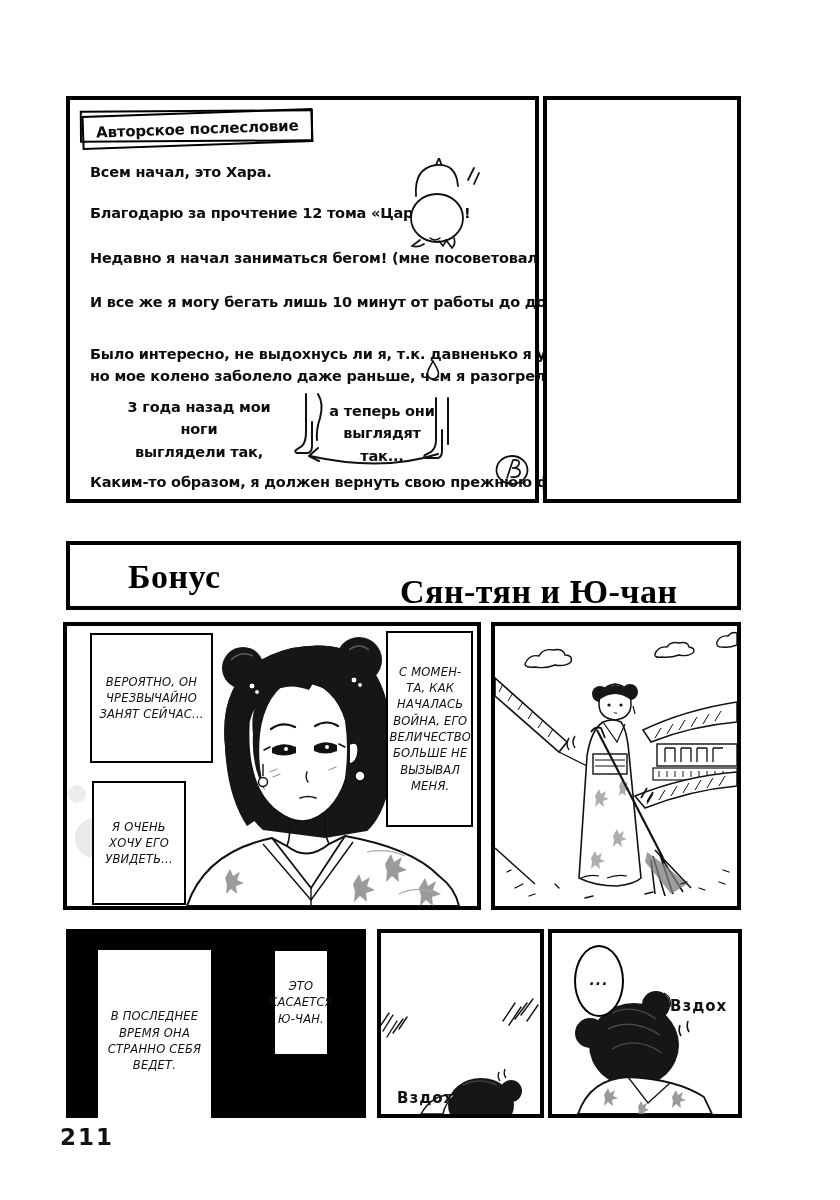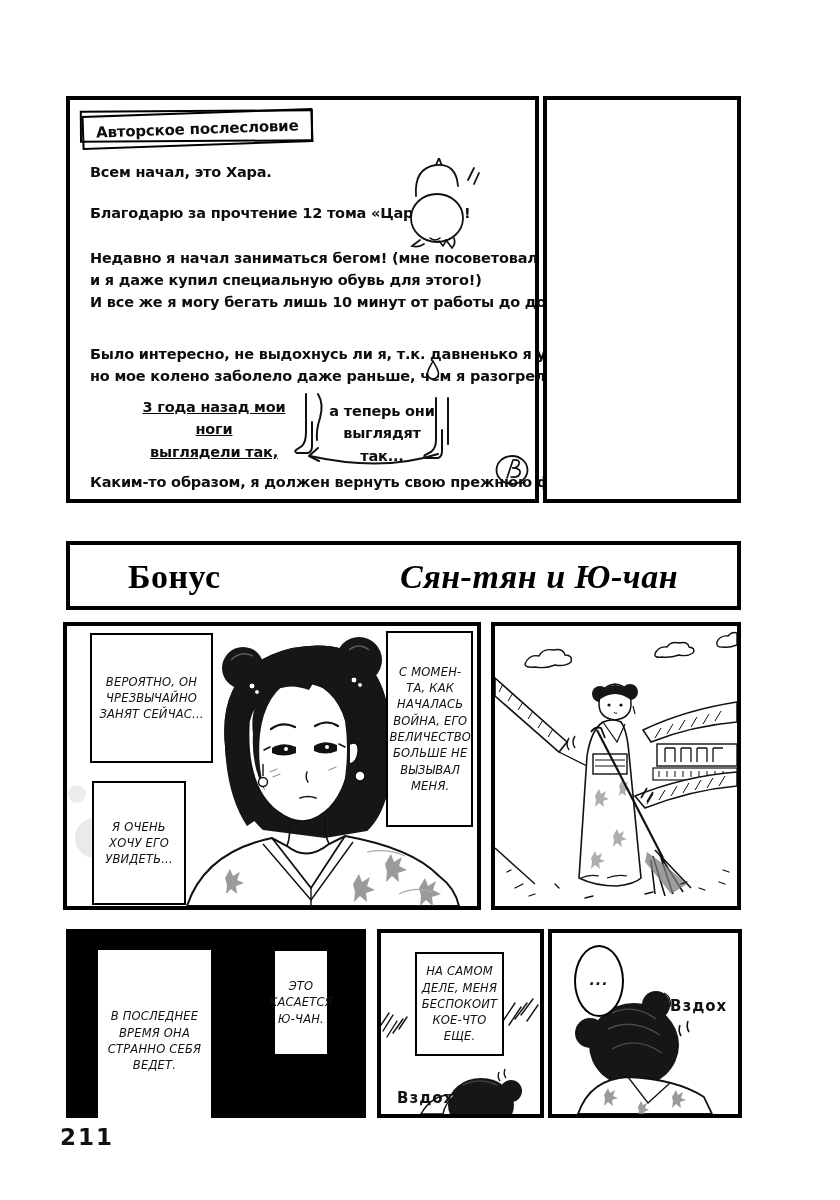--- a/index.html
+++ b/index.html
@@ -35,31 +35,30 @@
       <div class="label-box">
         <span class="hand" style="font-size:15px;">Авторское послесловие</span>
       </div>
     </div>
 
     <div class="abs hand" style="left:20px;top:64px;">Всем начал, это Хара.</div>
 
     <div class="abs hand" style="left:20px;top:105px;">Благодарю за прочтение 12 тома «Царства»!!</div>
 
     <div class="abs hand" style="left:20px;top:150px;">Недавно я начал заниматься бегом! (мне посоветовал друг,</div>
-    <div class="abs hand" style="left:20px;top:172px;">и я даже купил специальную обувь для этого!)</div>
     <div class="abs hand" style="left:20px;top:194px;">И все же я могу бегать лишь 10 минут от работы до дома.</div>
 
     <div class="abs hand" style="left:20px;top:246px;">Было интересно, не выдохнусь ли я, т.к. давненько я уже не бегал,</div>
     <div class="abs hand" style="left:20px;top:268px;">но мое колено заболело даже раньше, чем я разогрелся.</div>
 
     <svg class="abs" style="left:356px;top:260px;" width="14" height="20" viewBox="0 0 14 20">
       <path d="M7,1 C4,7 1.5,10 1.5,13.5 a5.5,5.5 0 0 0 11,0 C12.5,10 10,7 7,1 Z" fill="#fff" stroke="#111" stroke-width="1.6"></path>
     </svg>
 
-    <div class="abs hand caption-center" style="left:64px;top:296px;width:160px;text-decoration:underline;">3 года назад мои ноги
+    <div class="abs hand caption-center" style="left:49px;top:296px;width:160px;">3 года назад мои ноги
 выглядели так,</div>
     <svg class="abs" style="left:224px;top:292px;" width="32" height="66" viewBox="0 0 32 66">
       <path d="M12,2 L12,40 Q12,50 8,54 L2,58 Q0,60 3,61 L14,61 Q18,60 18,54 L18,30" fill="none" stroke="#111" stroke-width="2" stroke-linecap="round"></path>
       <path d="M24,2 Q30,12 26,26 Q22,38 23,48" fill="none" stroke="#111" stroke-width="2" stroke-linecap="round"></path>
     </svg>
 
     <div class="abs hand caption-center" style="left:252px;top:300px;width:120px;">а теперь они
 выглядят так...</div>
     <svg class="abs" style="left:352px;top:296px;" width="34" height="66" viewBox="0 0 34 66">
       <path d="M14,2 L14,44 Q14,52 9,56 L3,59 Q1,61 4,62 L16,62 Q20,61 20,55 L20,34" fill="none" stroke="#111" stroke-width="2" stroke-linecap="round"></path>
@@ -85,21 +84,21 @@
       <path d="M14,82 L6,88 Q12,90 18,86 M40,82 L46,90 Q50,86 48,80" fill="none" stroke="#111" stroke-width="1.7" stroke-linecap="round"></path>
       <path d="M24,80 Q29,84 34,80 M33,83 L37,88 L40,83" fill="none" stroke="#111" stroke-width="1.5" stroke-linecap="round"></path>
       <path d="M62,22 L68,10 M68,26 L73,15" fill="none" stroke="#111" stroke-width="1.8" stroke-linecap="round"></path>
     </svg>
   </div>
 
   <div class="abs frame" style="left:543px;top:96px;width:198px;height:407px;"></div>
 
   <div class="abs frame" style="left:66px;top:541px;width:675px;height:69px;padding-left:36px;">
     <span class="abs serif-title" style="left:58px;top:13px;">Бонус</span>
-    <span class="abs serif-title" style="left:330px;top:13px;font-style:italic;">Сян-тян и Ю-чан</span>
+    <span class="abs serif-title" style="left:330px;top:28px;">Сян-тян и Ю-чан</span>
   </div>
 
   <div class="abs frame" style="left:63px;top:622px;width:418px;height:288px;overflow:hidden;">
 
     <svg class="abs" style="left:0;top:0;" width="410" height="280" viewBox="0 0 410 280">
 
       <circle cx="28" cy="212" r="20" fill="#b9b9b9" opacity="0.30"></circle>
       <circle cx="58" cy="248" r="13" fill="#b9b9b9" opacity="0.28"></circle>
       <circle cx="10" cy="168" r="9" fill="#c4c4c4" opacity="0.30"></circle>
       <circle cx="150" cy="262" r="11" fill="#c4c4c4" opacity="0.25"></circle>
@@ -273,27 +272,20 @@
         <path d="M2,98 L12,82 M6,104 L16,88 M12,100 L22,86 M18,96 L26,84 M0,92 L8,80"></path>
         <path d="M122,88 L134,70 M128,92 L140,74 M134,86 L146,70 M140,82 L152,66 M146,88 L157,72"></path>
       </g>
 
       <ellipse cx="100" cy="172" rx="33" ry="27" fill="#161616"></ellipse>
       <circle cx="130" cy="158" r="11" fill="#161616"></circle>
       <path d="M82,152 Q98,144 116,152" stroke="#3f3f3f" stroke-width="1.4" fill="none"></path>
       <path d="M40,181 Q52,160 74,162 Q64,170 62,181 Z" fill="#fff" stroke="#111" stroke-width="1.5"></path>
       <path d="M118,139 Q116,144 119,148 M124,136 Q122,141 125,145" stroke="#111" stroke-width="1.4" fill="none"></path>
     </svg>
-    <div class="abs bubble" style="left:34px;top:19px;width:89px;height:104px;border:2.5px solid #000;">
-      <span class="bubble-text">НА САМОМ
-ДЕЛЕ, МЕНЯ
-БЕСПОКОИТ
-КОЕ-ЧТО
-ЕЩЕ.</span>
-    </div>
     <span class="abs sigh-text" style="left:16px;top:140px;">Вздох</span>
   </div>
 
   <div class="abs frame" style="left:548px;top:929px;width:194px;height:189px;overflow:hidden;">
     <svg class="abs" style="left:0;top:0;" width="186" height="181" viewBox="0 0 186 181">
 
       <ellipse cx="82" cy="112" rx="45" ry="42" fill="#161616"></ellipse>
       <circle cx="38" cy="100" r="15" fill="#161616"></circle>
       <circle cx="104" cy="72" r="14" fill="#161616"></circle>
       <path d="M60,80 Q82,70 104,86 M56,96 Q80,84 108,102 M60,116 Q84,102 110,120" stroke="#4a4a4a" stroke-width="1.4" fill="none"></path>

